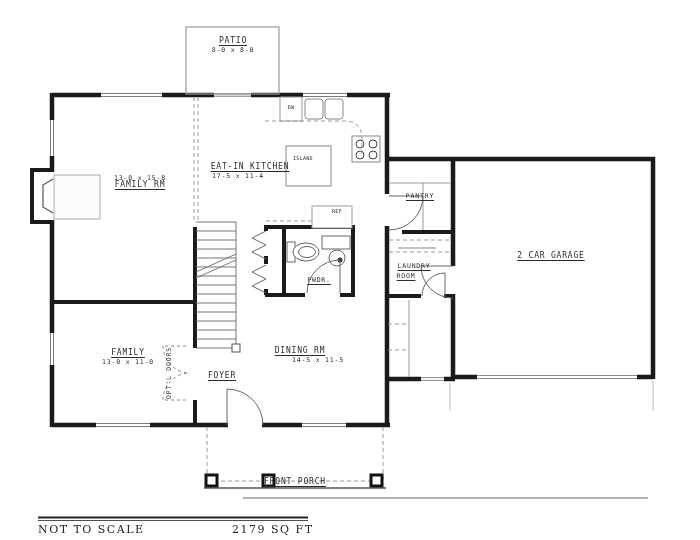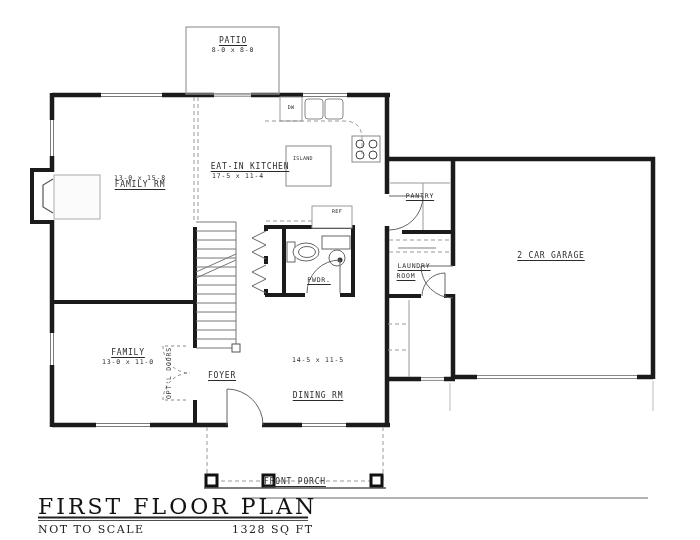--- a/index.html
+++ b/index.html
@@ -182,26 +182,25 @@
   <div class="lbl u" style="left:551px;top:251px;">2 CAR GARAGE</div>
 
   <div class="lbl lbl-sm u" style="left:414px;top:263px;text-align:center;">LAUNDRY</div>
   <div class="lbl lbl-sm u" style="left:406px;top:273px;">ROOM</div>
 
   <div class="lbl lbl-sm u" style="left:319px;top:277px;">PWDR.</div>
 
   <div class="lbl u" style="left:128px;top:348px;">FAMILY</div>
   <div class="lbl lbl-sm" style="left:128px;top:359px;">13-0 x 11-0</div>
 
-  <div class="lbl u" style="left:318px;top:346px;margin-top:45px;">DINING RM</div>
+  <div class="lbl u" style="left:300px;top:346px;">DINING RM</div>
   <div class="lbl lbl-sm" style="left:318px;top:357px;">14-5 x 11-5</div>
 
   <div class="lbl u" style="left:222px;top:371px;">FOYER</div>
 
   <div class="lbl lbl-sm rot" style="left:170px;top:373px;">OPT'L DOORS</div>
 
   <div class="lbl u" style="left:295px;top:447px;margin-top:30px;">FRONT PORCH</div>
 
-  <div class="title" style="left:38px;top:494px;">FIRST FLOOR PLAN</div>
   <div class="subtitle" style="left:38px;top:523px;">NOT TO SCALE</div>
-  <div class="subtitle" style="left:232px;top:523px;">1328 SQ FT</div>
+  <div class="subtitle" style="left:232px;top:523px;">2179 SQ FT</div>
 
 </div>
 
 </body></html>

